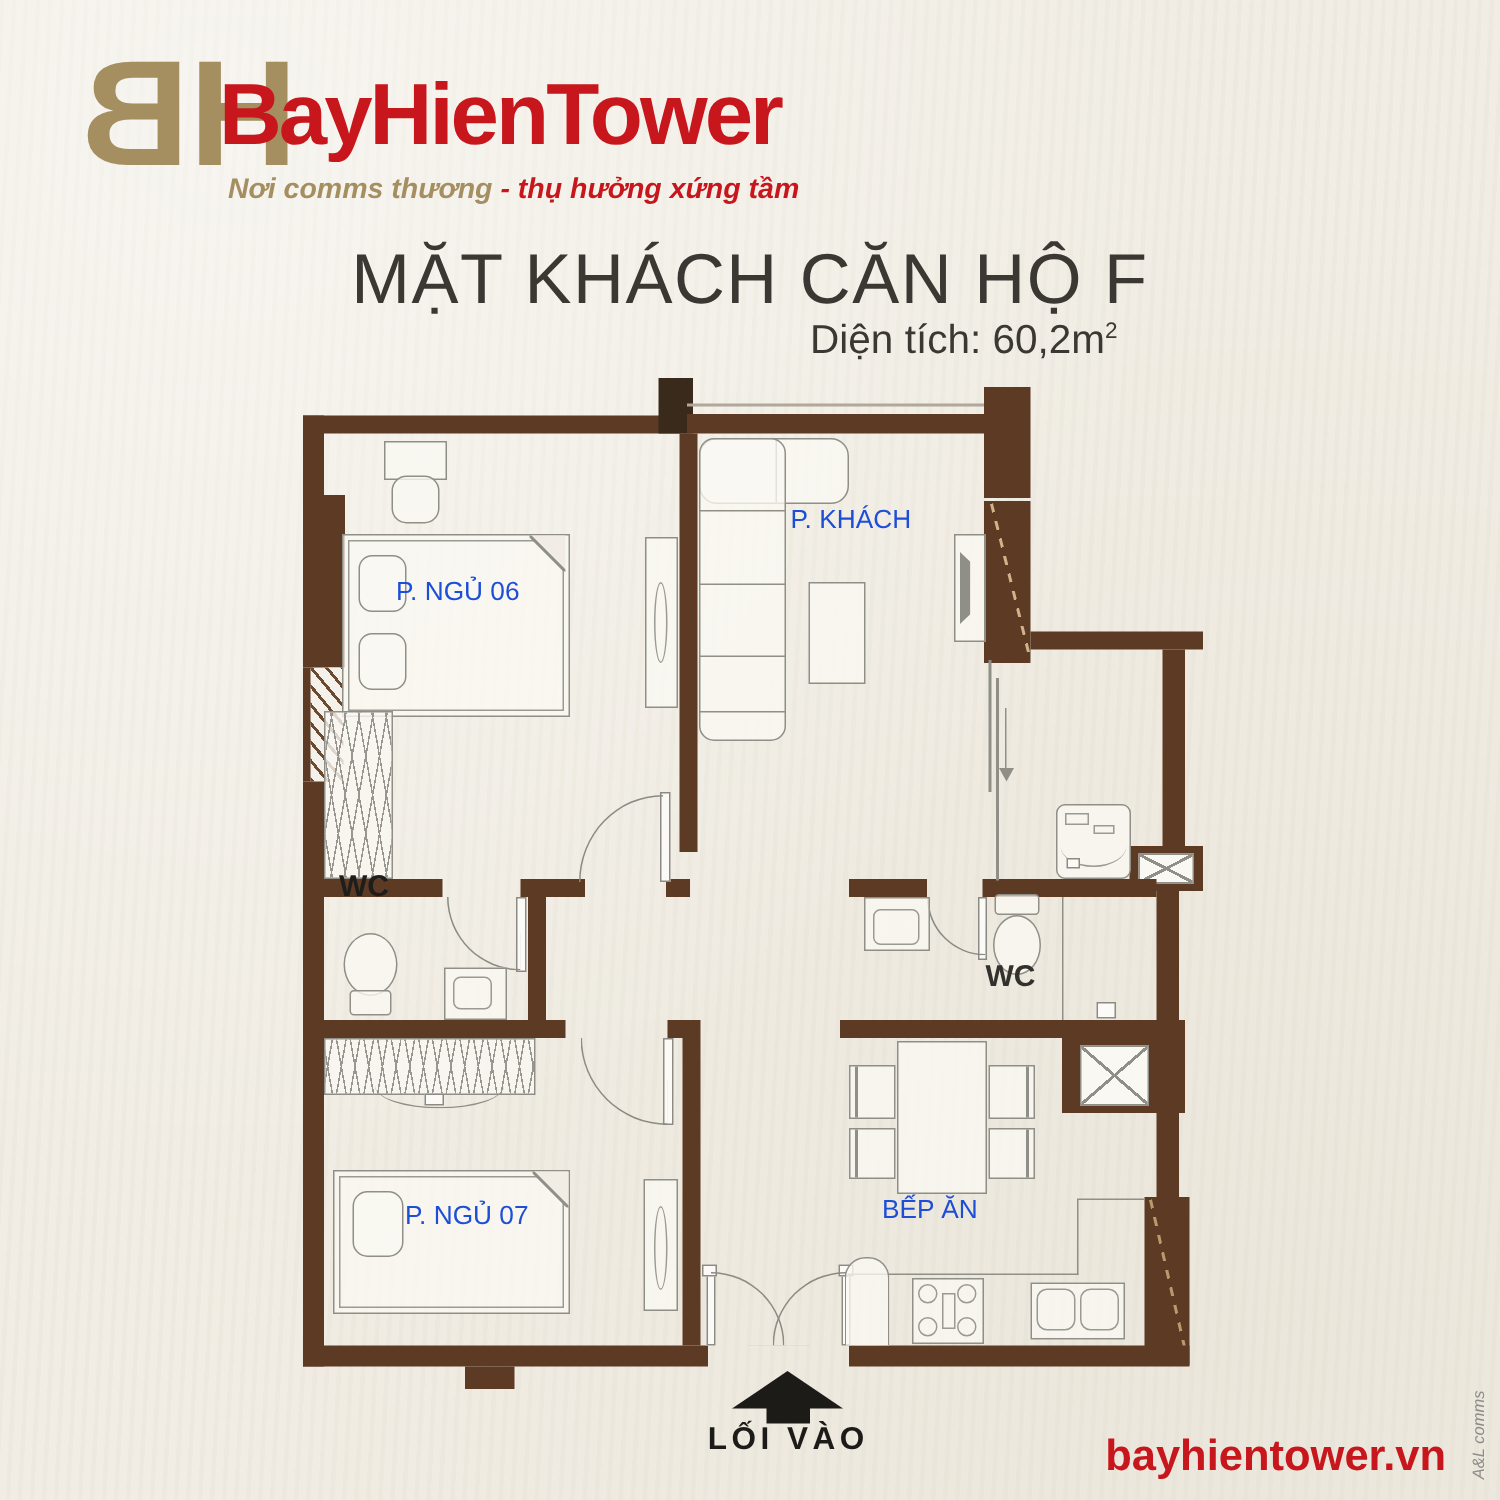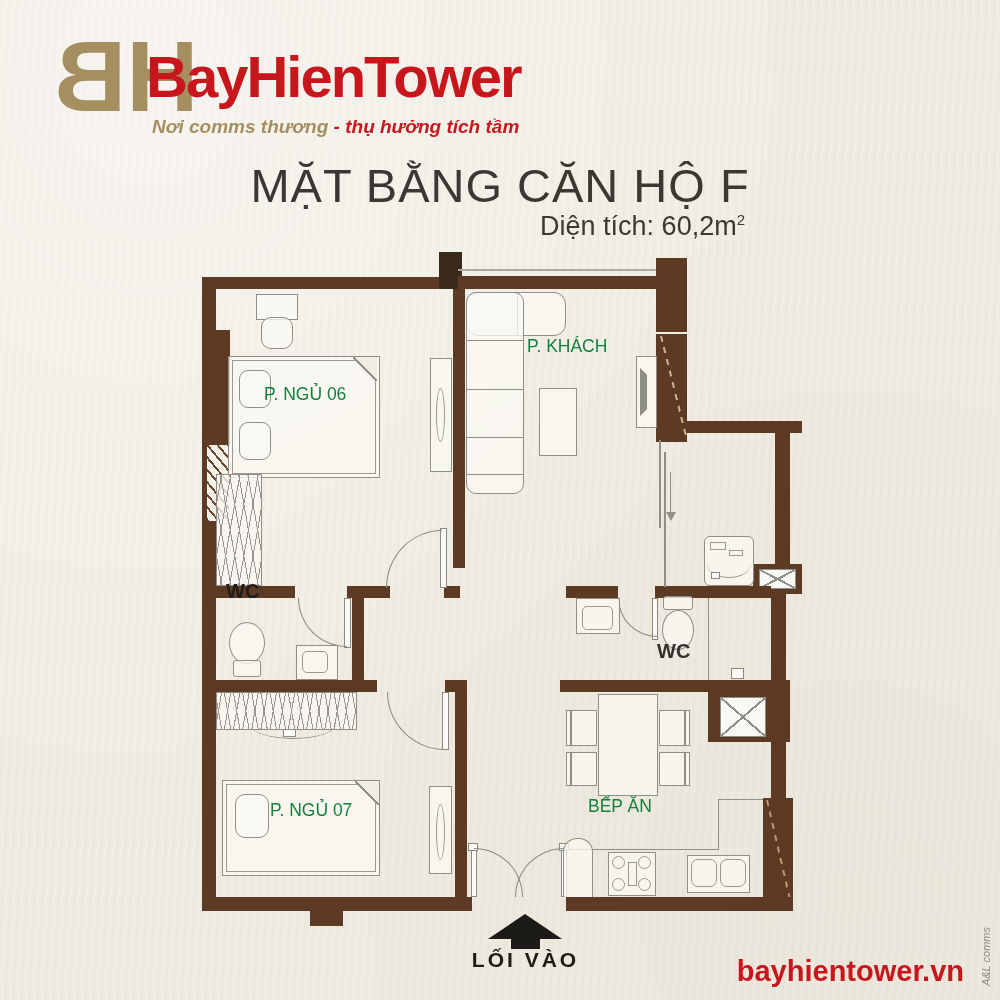--- a/index.html
+++ b/index.html
@@ -29,21 +29,21 @@
   .subtitle{position:absolute;left:0;top:211px;width:745px;text-align:right;
     font-size:27px;color:#3b3833}
   .subtitle sup{font-size:15px}
   
   .w{position:absolute;background:var(--wall)}
   .ln{position:absolute;background:#8f8f87}
   .f{position:absolute;border:1px solid #8f8f87;background:rgba(250,248,242,.78);box-sizing:border-box}
   .inner{position:absolute;border:1px solid #9a9a92;box-sizing:border-box;background:transparent}
   .arc{position:absolute;box-sizing:border-box}
   .leaf{position:absolute;border:1px solid #8b8b84;background:#fbfaf6;box-sizing:border-box}
-  .lbl{position:absolute;color:#15803d;font-size:17.5px;white-space:nowrap}
+  .lbl{position:absolute;color:#1d4ed8;font-size:17.5px;white-space:nowrap}
   .wclbl{font-weight:bold;font-size:20px;color:#1f1d1a}
   .xbox{position:absolute;border:1px solid #8f8f87;box-sizing:border-box;
     background:
       linear-gradient(to top right, transparent calc(50% - 1px), #8f8f87 calc(50% - 1px), #8f8f87 calc(50% + 1px), transparent calc(50% + 1px)),
       linear-gradient(to bottom right, transparent calc(50% - 1px), #8f8f87 calc(50% - 1px), #8f8f87 calc(50% + 1px), transparent calc(50% + 1px)),
       #faf8f2;}
   .hang{background:
       repeating-linear-gradient(100deg, transparent 0 4px, #97978f 4px 5px, transparent 5px 9px),
       repeating-linear-gradient(80deg, transparent 0 4px, #97978f 4px 5px, transparent 5px 9px),
       rgba(250,248,242,.8);}
@@ -65,24 +65,24 @@
 </head>
 <body>
 
 <div class="monogram">
   <span class="flip">B</span>
     <span>H</span>
 </div>
 <div class="brand">BayHienTower</div>
 <div class="tagline">
   <span class="gold">Nơi comms thương</span>
-  <span class="red">- thụ hưởng tích tầm</span>
+  <span class="red">- thụ hưởng xứng tầm</span>
 </div>
 
-<div class="title">MẶT BẰNG CĂN HỘ F</div>
+<div class="title">MẶT KHÁCH CĂN HỘ F</div>
 <div class="subtitle"><span>Diện tích: 60,2m</span><sup>2</sup></div>
 
 <div>
 
   <div class="w" style="left:202px;top:277px;width:256px;height:12px"></div>
   <div class="w" style="left:439px;top:252px;width:23px;height:37px;background:var(--coldark)"></div>
   <div class="ln" style="left:458px;top:269px;width:198px;height:2px;background:#b0a899"></div>
   <div class="w" style="left:458px;top:276px;width:198px;height:13px"></div>
   <div class="w" style="left:656px;top:258px;width:31px;height:74px"></div>
   <div class="w" style="left:656px;top:334px;width:31px;height:108px">

